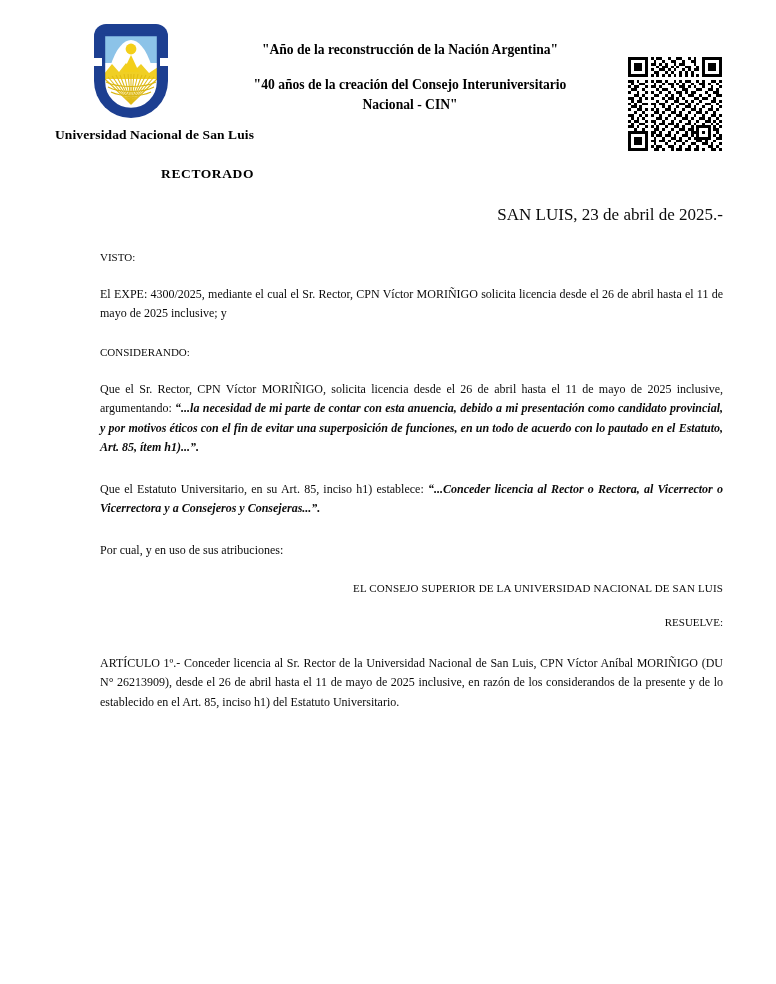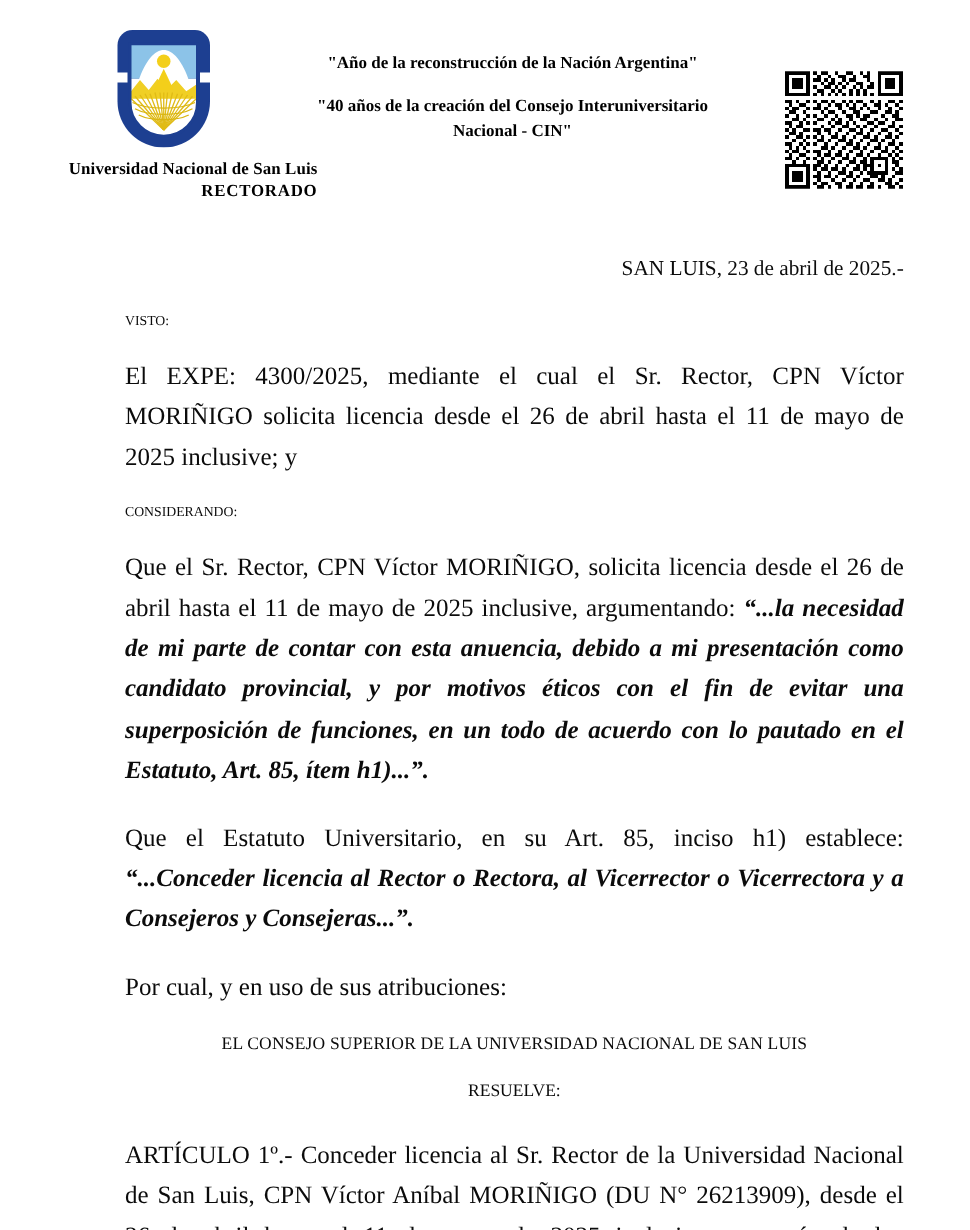--- a/index.html
+++ b/index.html
@@ -49,20 +49,21 @@
     margin-top: 8px;
     font-weight: bold;
     font-size: 13.5px;
     line-height: 1.35;
     letter-spacing: 0.1px;
     color: #000;
   }
   .logo-caption .line2 {
     display: block;
     letter-spacing: 0.6px;
+    margin-top: 21px;
   }
 
   .header-mottos {
     position: absolute;
     left: 250px;
     top: 40px;
     width: 320px;
     text-align: center;
     font-weight: bold;
     font-size: 13.6px;
@@ -95,36 +96,36 @@
     font-size: 17px;
     margin-bottom: 26px;
   }
 
   .label-line {
     font-size: 11px;
     margin-bottom: 22px;
   }
 
   p.para {
-    font-size: 20px;
+    font-size: 12px;
     line-height: 1.62;
     text-align: justify;
     margin: 0 0 22px 0;
     hyphens: none;
   }
   p.para:last-child { margin-bottom: 0; }
 
   .quote {
     font-style: italic;
     font-weight: bold;
   }
 
   .center-line {
-    text-align: center;
-    font-size: 14px;
+    text-align: right;
+    font-size: 11px;
     margin-bottom: 22px;
   }
   .center-line.heading {
     letter-spacing: 0.15px;
   }
   .center-line.resuelve {
     margin-top: 4px;
     margin-bottom: 26px;
   }
 </style>

